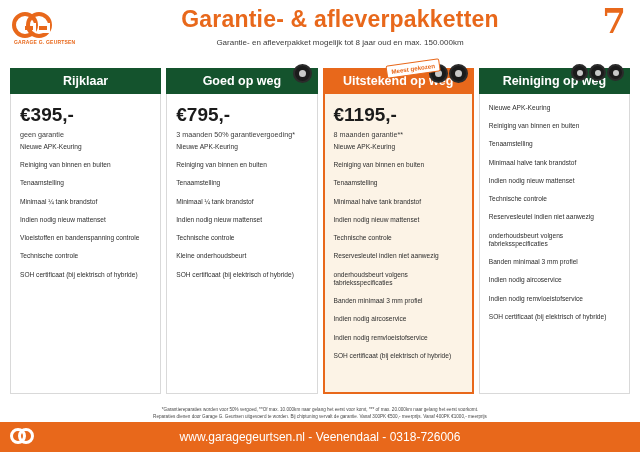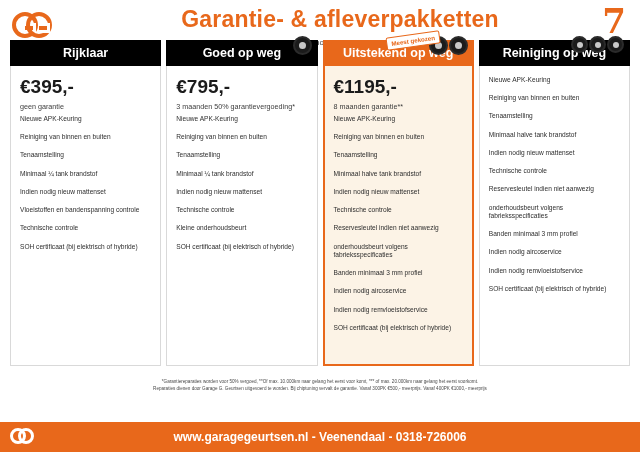--- a/index.html
+++ b/index.html
@@ -11,21 +11,21 @@
     height: 452px;
     background: #ffffff;
     font-family: "Liberation Sans", sans-serif;
     overflow: hidden;
     position: relative;
   }
 
   
   .header {
     position: relative;
-    height: 40px;
+    height: 68px;
     background: #ffffff;
     padding-left: 40px;
   }
   .logo {
     position: absolute;
     left: 12px;
     top: 6px;
     width: 46px;
     height: 40px;
   }
@@ -101,21 +101,21 @@
     box-sizing: border-box;
     height: 332px;
   }
   .pkg {
     flex: 1 1 0;
     position: relative;
     box-sizing: border-box;
   }
   .pkg-head {
     height: 26px;
-    background: #000000;
+    background: #14532d;
     color: #ffffff;
     display: flex;
     align-items: center;
     justify-content: center;
     font-size: 12.5px;
     font-weight: bold;
   }
   .pkg-body {
     border: 1px solid #d9d9d9;
     border-top: none;
@@ -214,21 +214,21 @@
     left: 0;
     bottom: 0;
     width: 640px;
     height: 30px;
     background: #E8681B;
     color: #ffffff;
     display: flex;
     align-items: center;
     justify-content: center;
     font-size: 12px;
-    font-weight: bold;
+    font-weight: normal;
   }
   .footer-corner {
     position: absolute;
     left: 10px;
     bottom: 2px;
     width: 26px;
     height: 26px;
   }
   .footer-corner .r {
     position: absolute;

